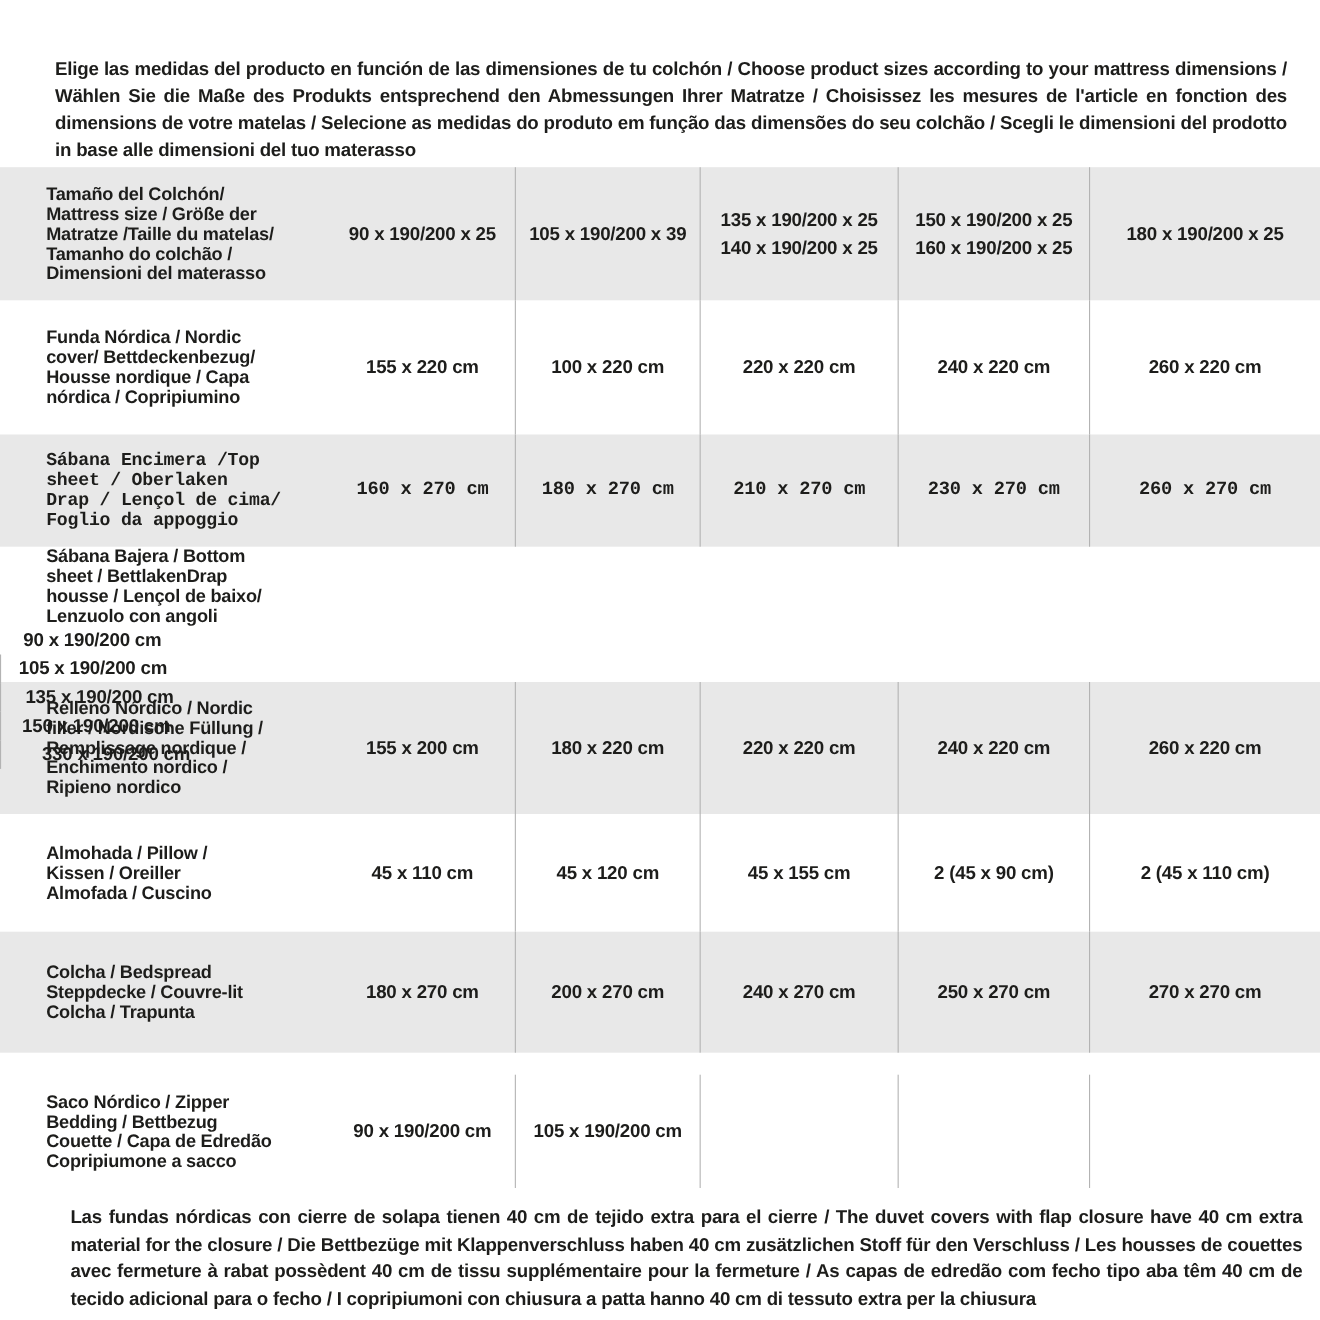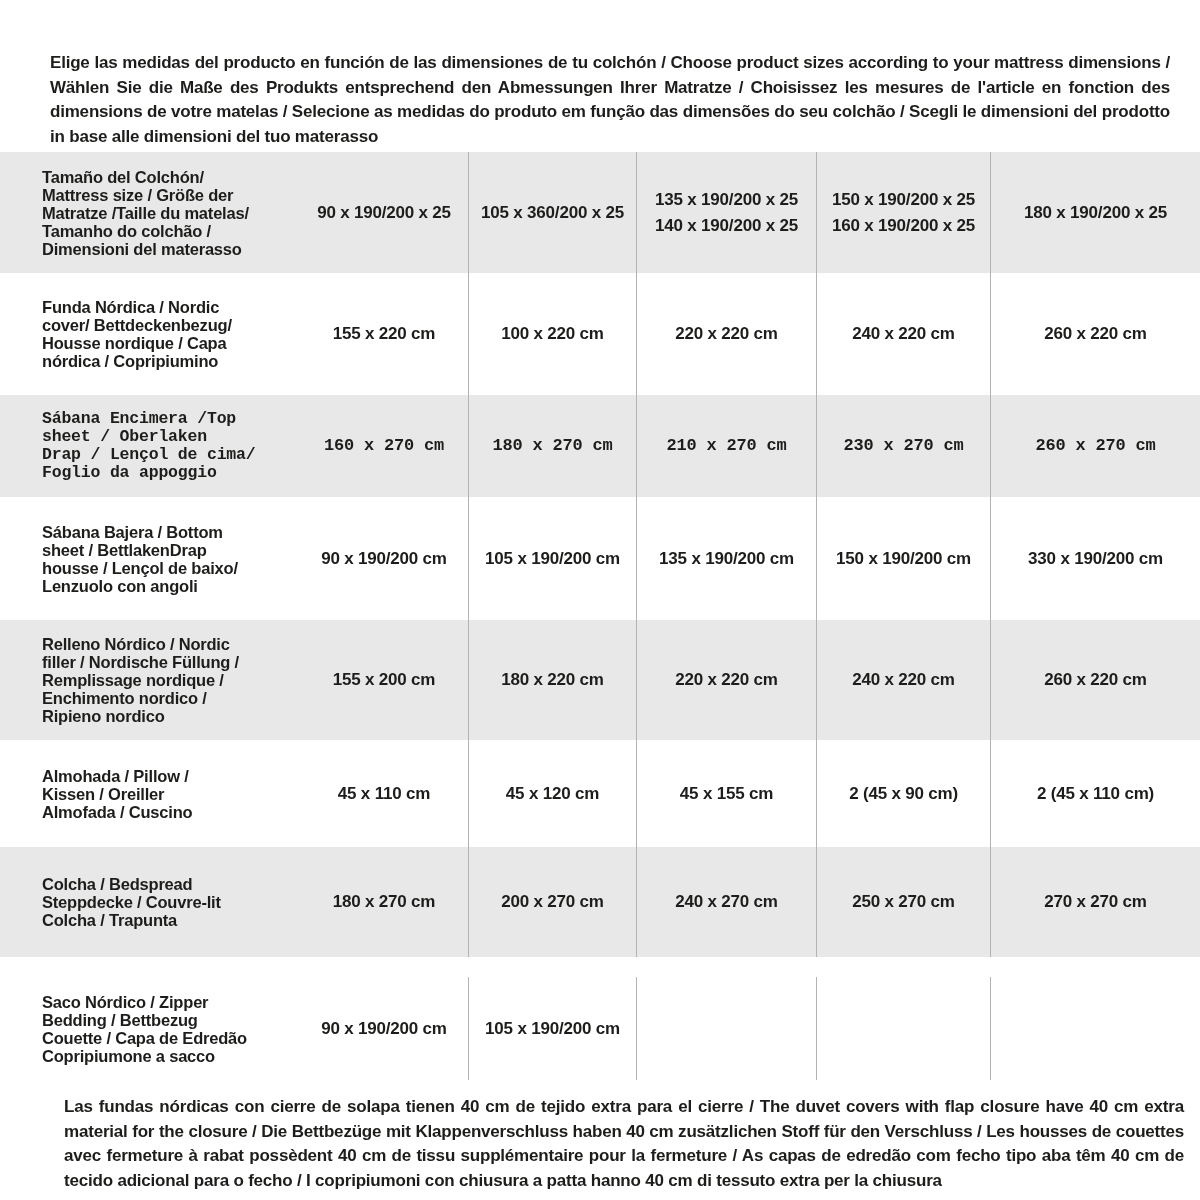--- a/index.html
+++ b/index.html
@@ -36,21 +36,21 @@
     width: 1200px;
   }
   .trow {
     display: flex;
     width: 1200px;
   }
   .trow.shade { background: #e8e8e8; }
   .r1 { height: 121px; }
   .r2 { height: 122px; }
   .r3 { height: 102px; font-family: Liberation Mono, monospace; }
-  .r4 { height: 123px; }
+  .r4 { height: 123px; flex-direction: column; }
   .r5 { height: 120px; }
   .r6 { height: 107px; }
   .r7 { height: 110px; }
   .r8 { height: 103px; margin-top: 20px; }
 
   .cell {
     box-sizing: border-box;
     display: flex;
     align-items: center;
     justify-content: center;
@@ -83,21 +83,21 @@
 
 <div class="size-table">
 
   <div class="trow r1 shade">
     <div class="cell label">Tamaño del Colchón/
 Mattress size / Größe der
 Matratze /Taille du matelas/
 Tamanho do colchão /
 Dimensioni del materasso</div>
     <div class="cell c2">90 x 190/200 x 25</div>
-    <div class="cell c3">105 x 360/200 x 25</div>
+    <div class="cell c3">105 x 190/200 x 39</div>
     <div class="cell c4">135 x 190/200 x 25
 140 x 190/200 x 25</div>
     <div class="cell c5">150 x 190/200 x 25
 160 x 190/200 x 25</div>
     <div class="cell c6">180 x 190/200 x 25</div>
   </div>
 
   <div class="trow r2">
     <div class="cell label">Funda Nórdica /  Nordic
 cover/ Bettdeckenbezug/

